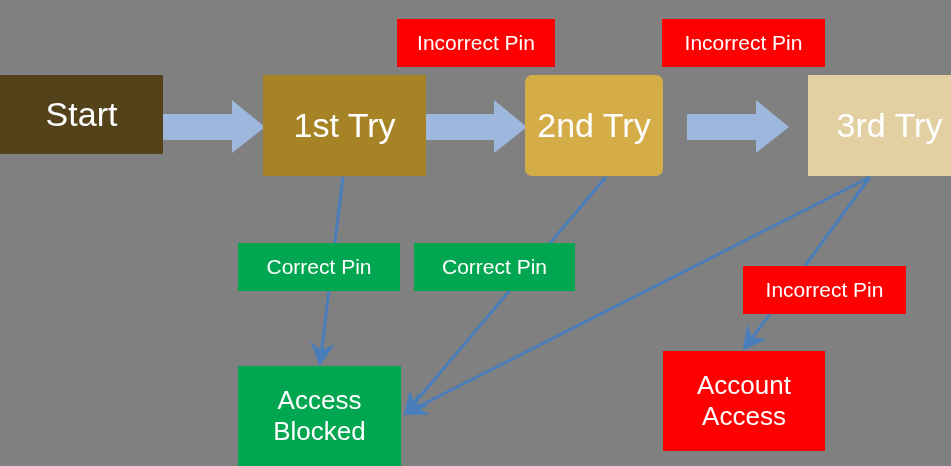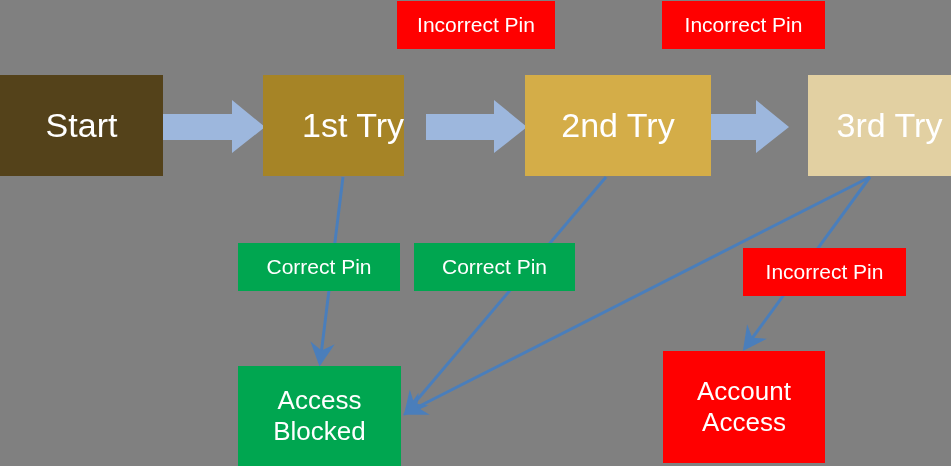--- a/index.html
+++ b/index.html
@@ -21,39 +21,39 @@
     align-items: center;
     justify-content: center;
     text-align: center;
     color: #ffffff;
     line-height: 1.18;
     box-sizing: border-box;
     z-index: 3;
   }
   
   .proc { font-size: 34px; }
-  #node-start   { left: 0px;   top: 75px;  width: 163px; height: 101px; background: #54421a; }
-  #node-try1    { left: 263px; top: 75px;  width: 141px; height: 101px; background: #a68426; justify-content: flex-end; }
-  #node-try2    { left: 525px; top: 75px;  width: 186px; height: 101px; background: #d4ad48; }
+  #node-start   { left: 0px;   top: 75px;  width: 163px; height: 79px; background: #54421a; }
+  #node-try1    { left: 263px; top: 75px;  width: 163px; height: 101px; background: #a68426; }
+  #node-try2    { left: 525px; top: 75px;  width: 138px; height: 101px; background: #d4ad48; border-radius: 7px; }
   #node-try3    { left: 808px; top: 75px;  width: 163px; height: 101px; background: #e2d0a2; }
 
   
   .chip { font-size: 21px; }
-  .chip-red   { background: #ff0000; }
+  .chip-red   { background: #ff0000; margin-top: 18px; }
   .chip-green { background: #00a650; }
   #label-incorrect-1 { left: 397px; top: 1px;   width: 158px; height: 48px; }
   #label-incorrect-2 { left: 662px; top: 1px;   width: 163px; height: 48px; }
   #label-correct-1   { left: 238px; top: 243px; width: 162px; height: 48px; }
   #label-correct-2   { left: 414px; top: 243px; width: 161px; height: 48px; }
   #label-incorrect-3 { left: 743px; top: 248px; width: 163px; height: 48px; }
 
   
   .term { font-size: 26px; flex-direction: column; }
   #node-access-granted { left: 238px; top: 366px; width: 163px; height: 100px; background: #00a650; }
-  #node-account-blocked{ left: 663px; top: 351px; width: 162px; height: 112px; background: #ff0000; }
+  #node-account-blocked{ left: 663px; top: 351px; width: 162px; height: 100px; background: #ff0000; }
 
   #connectors {
     position: absolute;
     left: 0; top: 0;
     width: 951px; height: 466px;
     z-index: 1;
     pointer-events: none;
   }
   #blockarrows {
     position: absolute;

